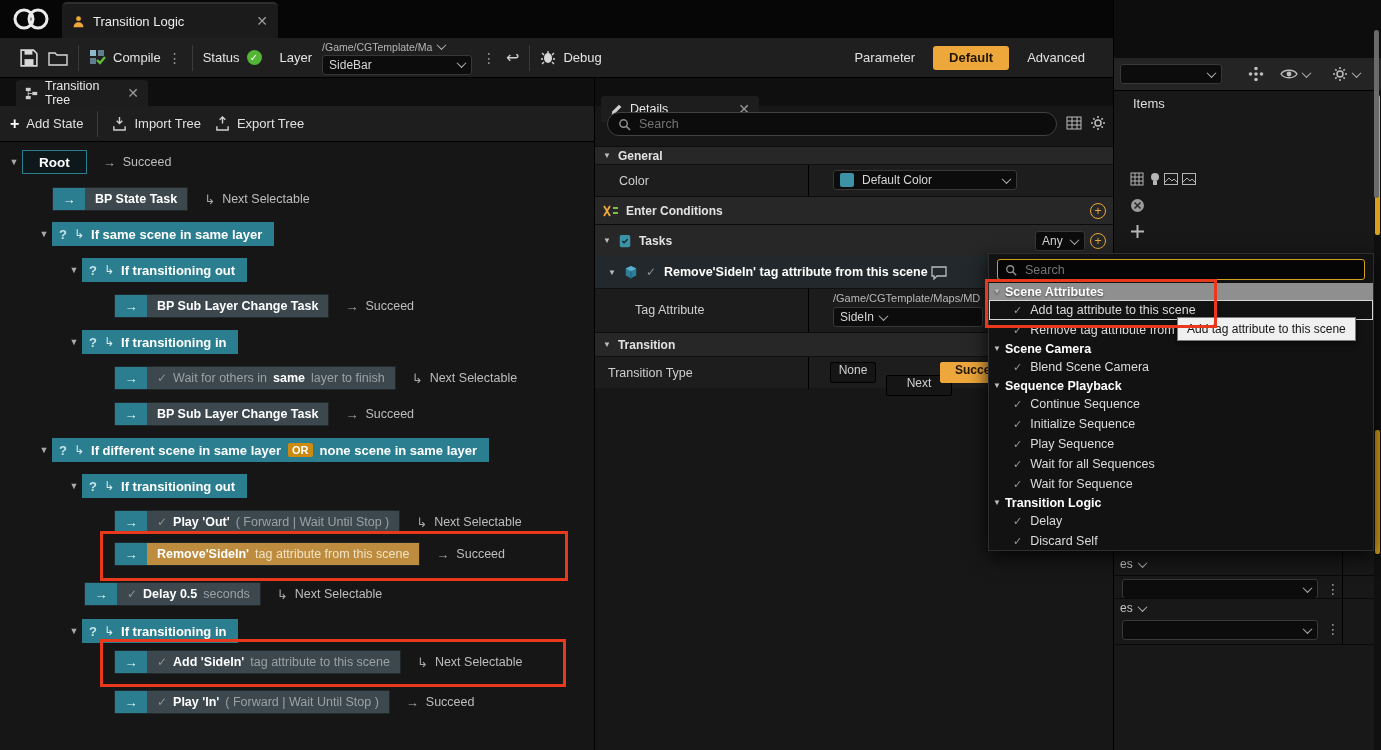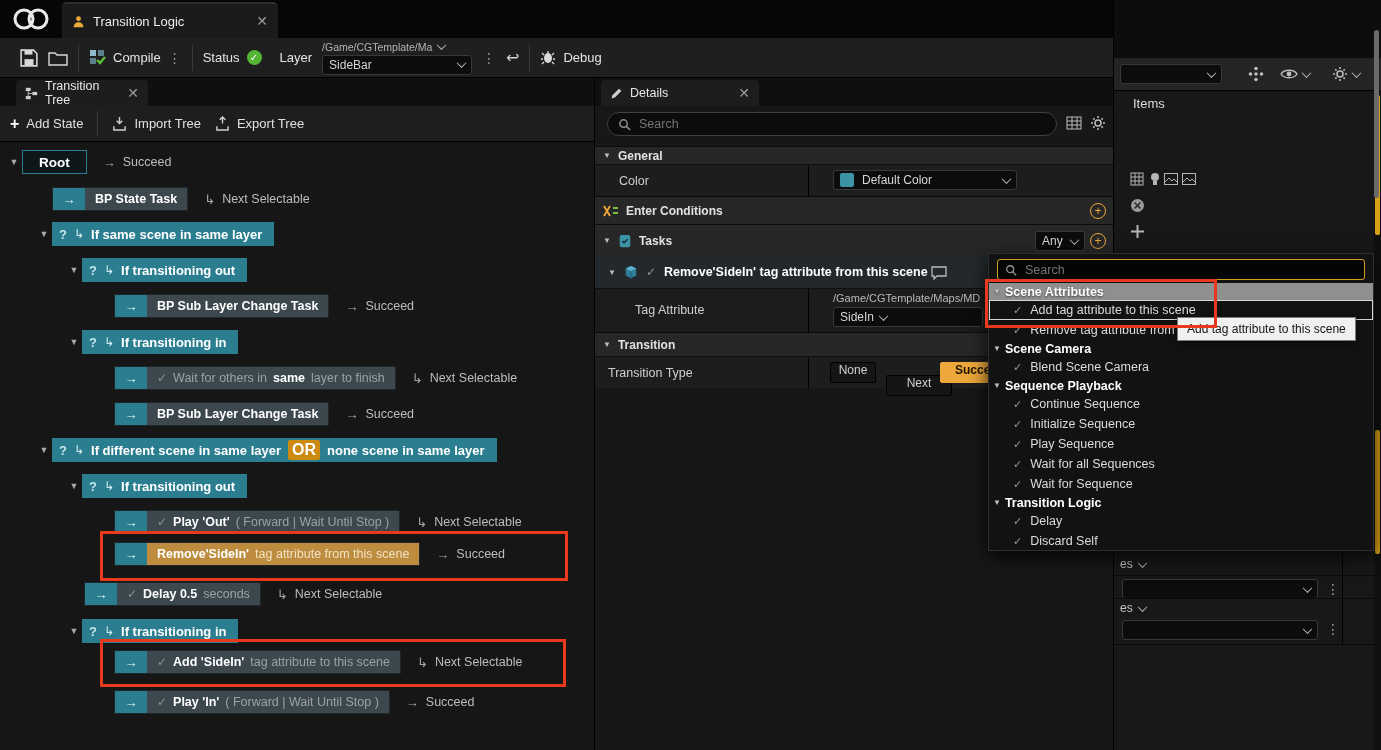--- a/index.html
+++ b/index.html
@@ -36,21 +36,21 @@
   .nbody{display:flex;align-items:center;padding:0 10px;gap:6px;font-size:12.5px;white-space:nowrap;}
   .nbody.sel{background:#bd8c3e;}
   .ntb{color:#fff;font-weight:bold;}
   .ntd{color:#9aa2a6;}
   .nbody.sel .ntd{color:#f1e3c4;}
   .check{color:#8f9496;font-size:12px;}
   .cond{height:24px;background:#2a7e8f;display:flex;align-items:center;padding:0 12px 0 7px;gap:7px;white-space:nowrap;}
   .cond .q{color:#c5e6ec;font-weight:bold;font-size:13px;}
   .cond .br{color:#d6edf2;font-size:12px;}
   .cond .lbl{font-weight:bold;font-size:13px;color:#fff;}
-  .or-badge{background:#cd8a10;color:#fff;font-weight:bold;font-size:16px;padding:1px 4px;border-radius:2px;}
+  .or-badge{background:#cd8a10;color:#fff;font-weight:bold;font-size:11px;padding:1px 4px;border-radius:2px;}
   .outcome{display:flex;align-items:center;gap:7px;margin-left:16px;color:#bdbdbd;font-size:12.5px;white-space:nowrap;}
   .oi{color:#a8a8a8;font-size:13px;}
   .rootnode{height:24px;background:#0e181b;border:1px solid #2a7e8f;display:flex;align-items:center;padding:0 16px;color:#fff;font-weight:bold;font-size:13.5px;box-sizing:border-box;}
   
   .drow{position:absolute;left:595px;width:518px;box-sizing:border-box;}
   .sechead{background:#272727;border-top:1px solid #0c0c0c;display:flex;align-items:center;gap:7px;padding-left:8px;}
   .sechead .lbl{font-weight:bold;font-size:12px;color:#e2e2e2;}
   .tri{font-size:8px;color:#bdbdbd;}
   .proplabel{font-size:12.5px;color:#cfcfcf;}
   .plusring{width:16px;height:16px;border:1.5px solid #eda73b;border-radius:50%;color:#eda73b;display:flex;align-items:center;justify-content:center;font-size:12px;line-height:1;box-sizing:border-box;}
@@ -137,20 +137,27 @@
     <span class="dots">⋮</span>
     <span style="color:#cfcfcf;font-size:16px">↩</span>
     <div class="tsep"></div>
     <div class="tbtn">
       <svg width="16" height="15" viewBox="0 0 16 15">
         <ellipse cx="8" cy="8" rx="4" ry="5" fill="#d8d8d8"></ellipse>
         <path d="M8 3V1M4 5L2 3M12 5l2-2M3 9H1M15 9h-2M4 12l-2 2M12 12l2 2" stroke="#d8d8d8" stroke-width="1.3"></path>
       </svg>
       <span>Debug</span>
     </div>
+    <div style="margin-left:auto;display:flex;align-items:center;gap:18px;margin-right:8px">
+      <span style="color:#e0e0e0">Parameter</span>
+      <div class="orange-btn">
+          <span>Default</span>
+        </div>
+      <span style="color:#e0e0e0">Advanced</span>
+    </div>
   </div>
 
   <div class="abs" style="left:0;top:78px;width:595px;height:672px;background:#161616;border-right:1px solid #000"></div>
   <div class="ptabbar" style="left:0;top:78px;width:595px"></div>
   <div class="ptab" style="left:16px;top:80px;width:132px">
     <svg width="13" height="13" viewBox="0 0 16 16">
       <rect x="1" y="1" width="6" height="4" fill="#cfcfcf"></rect>
         <rect x="9" y="6" width="6" height="4" fill="#cfcfcf"></rect>
       <rect x="1" y="11" width="6" height="4" fill="#cfcfcf"></rect>
         <path d="M4 5v8M4 8h5" stroke="#cfcfcf" fill="none"></path>
@@ -369,21 +376,21 @@
         </div>
       </div>
     <div class="outcome">
         <span class="oi">→</span>
         <span>Succeed</span>
       </div>
   </div>
 
   <div class="abs" style="left:595px;top:78px;width:518px;height:672px;background:#171717;border-right:1px solid #000"></div>
   <div class="ptabbar" style="left:595px;top:78px;width:518px"></div>
-  <div class="ptab" style="left:601px;top:80px;width:158px">
+  <div class="ptab" style="left:601px;top:96px;width:158px">
     <svg width="13" height="13" viewBox="0 0 16 16">
       <path d="M2 14l1-4 8-8 3 3-8 8-4 1z" fill="#cfcfcf"></path>
     </svg>
     <span class="title">Details</span>
     <span class="close-x">✕</span>
   </div>
 
   <div class="searchwrap" style="left:607px;top:112px;width:450px;height:24px">
     <svg width="13" height="13" viewBox="0 0 14 14">
       <circle cx="6" cy="6" r="4" fill="none" stroke="#8f8f8f" stroke-width="1.6"></circle>

